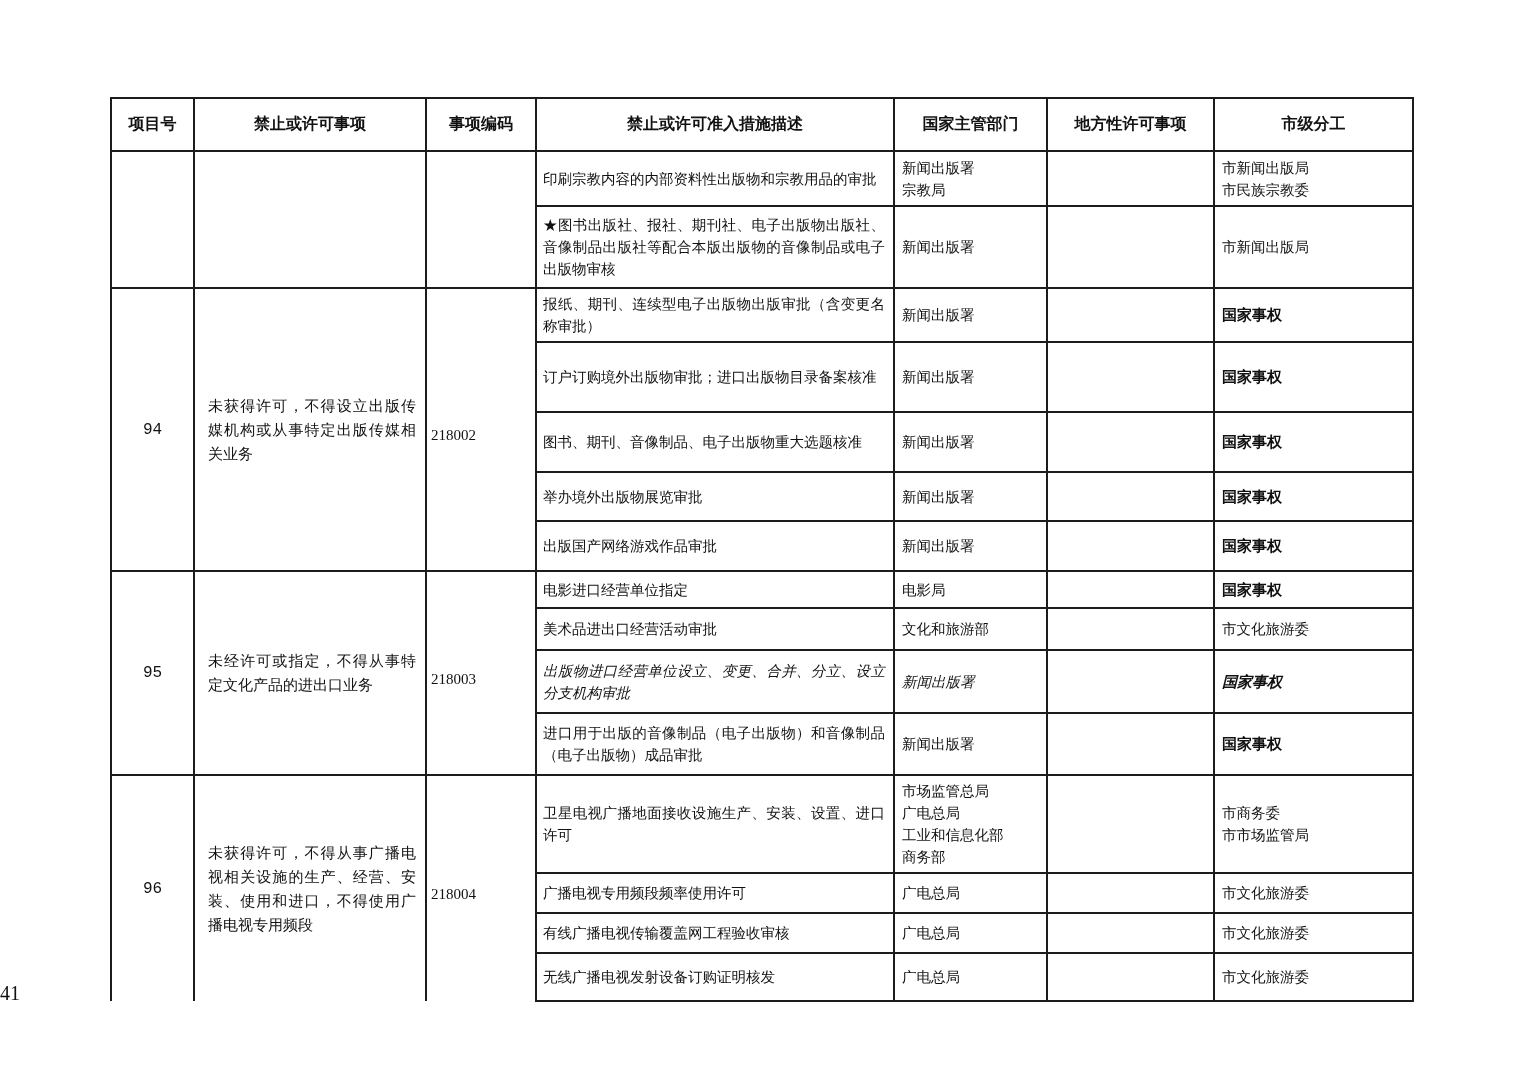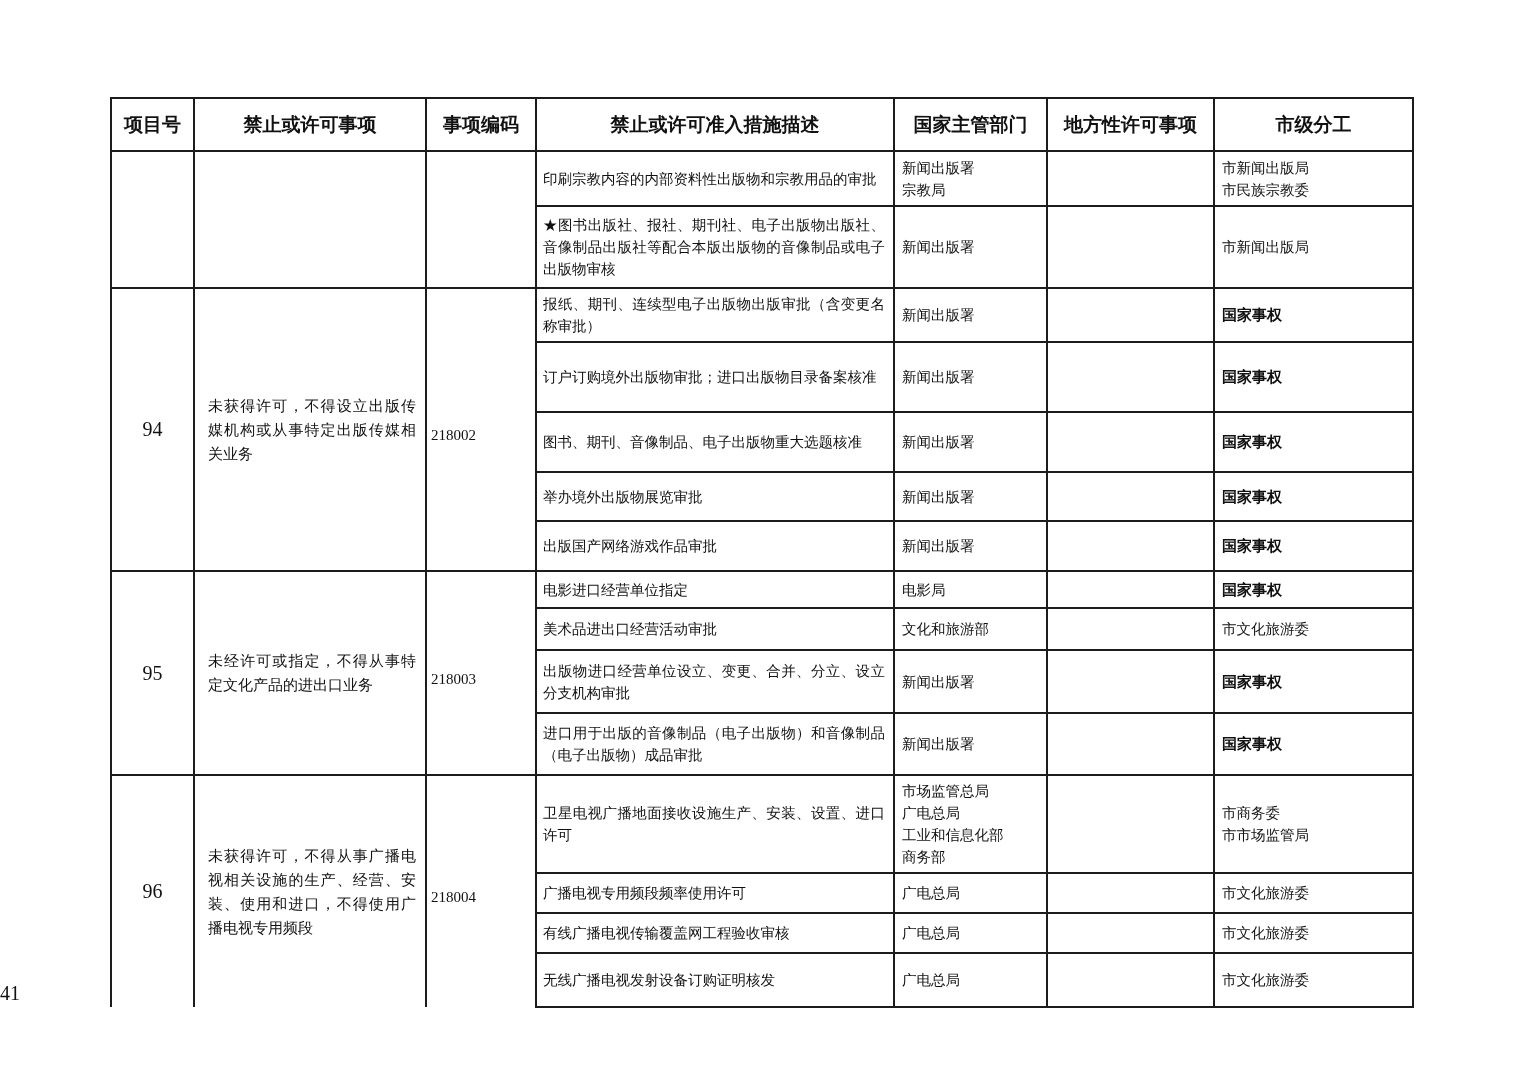--- a/index.html
+++ b/index.html
@@ -25,29 +25,30 @@
     table-layout: fixed;
   }
   table.lic-table th,
   table.lic-table td {
     border: 2px solid #1c1c1c;
     box-sizing: border-box;
     vertical-align: middle;
     overflow: hidden;
   }
   table.lic-table th {
-    font-size: 19px;
+    font-size: 16px;
     font-weight: bold;
     text-align: center;
     padding: 2px;
     height: 53px;
   }
   .c-num {
     text-align: center;
-    font-size: 20px;
+    font-size: 16px;
+    font-family: Liberation Mono, monospace;
   }
   .c-desc {
     font-size: 15px;
     line-height: 24px;
     padding: 4px 9px 4px 13px;
     text-align: justify;
   }
   .c-code {
     font-size: 15px;
     padding: 12px 2px 0 4px;
@@ -166,21 +167,21 @@
           <td class="c-dept">电影局</td>
           <td class="c-local"></td>
           <td class="c-muni strong">国家事权</td>
         </tr>
         <tr style="height: 42px;">
           <td class="c-measure">美术品进出口经营活动审批</td>
           <td class="c-dept">文化和旅游部</td>
           <td class="c-local"></td>
           <td class="c-muni">市文化旅游委</td>
         </tr>
-        <tr style="height: 63px;">
+        <tr style="height: 63px; font-style: italic;">
           <td class="c-measure">出版物进口经营单位设立、变更、合并、分立、设立分支机构审批</td>
           <td class="c-dept">新闻出版署</td>
           <td class="c-local"></td>
           <td class="c-muni strong">国家事权</td>
         </tr>
         <tr style="height: 62px;">
           <td class="c-measure">进口用于出版的音像制品（电子出版物）和音像制品（电子出版物）成品审批</td>
           <td class="c-dept">新闻出版署</td>
           <td class="c-local"></td>
           <td class="c-muni strong">国家事权</td>
@@ -203,21 +204,21 @@
           <td class="c-dept">广电总局</td>
           <td class="c-local"></td>
           <td class="c-muni">市文化旅游委</td>
         </tr>
         <tr style="height: 40px;">
           <td class="c-measure">有线广播电视传输覆盖网工程验收审核</td>
           <td class="c-dept">广电总局</td>
           <td class="c-local"></td>
           <td class="c-muni">市文化旅游委</td>
         </tr>
-        <tr style="height: 54px;">
+        <tr style="height: 48px;">
           <td class="c-measure">无线广播电视发射设备订购证明核发</td>
           <td class="c-dept">广电总局</td>
           <td class="c-local"></td>
           <td class="c-muni">市文化旅游委</td>
         </tr>
       </tbody>
   </table>
 
   <div class="page-number">41</div>
 

